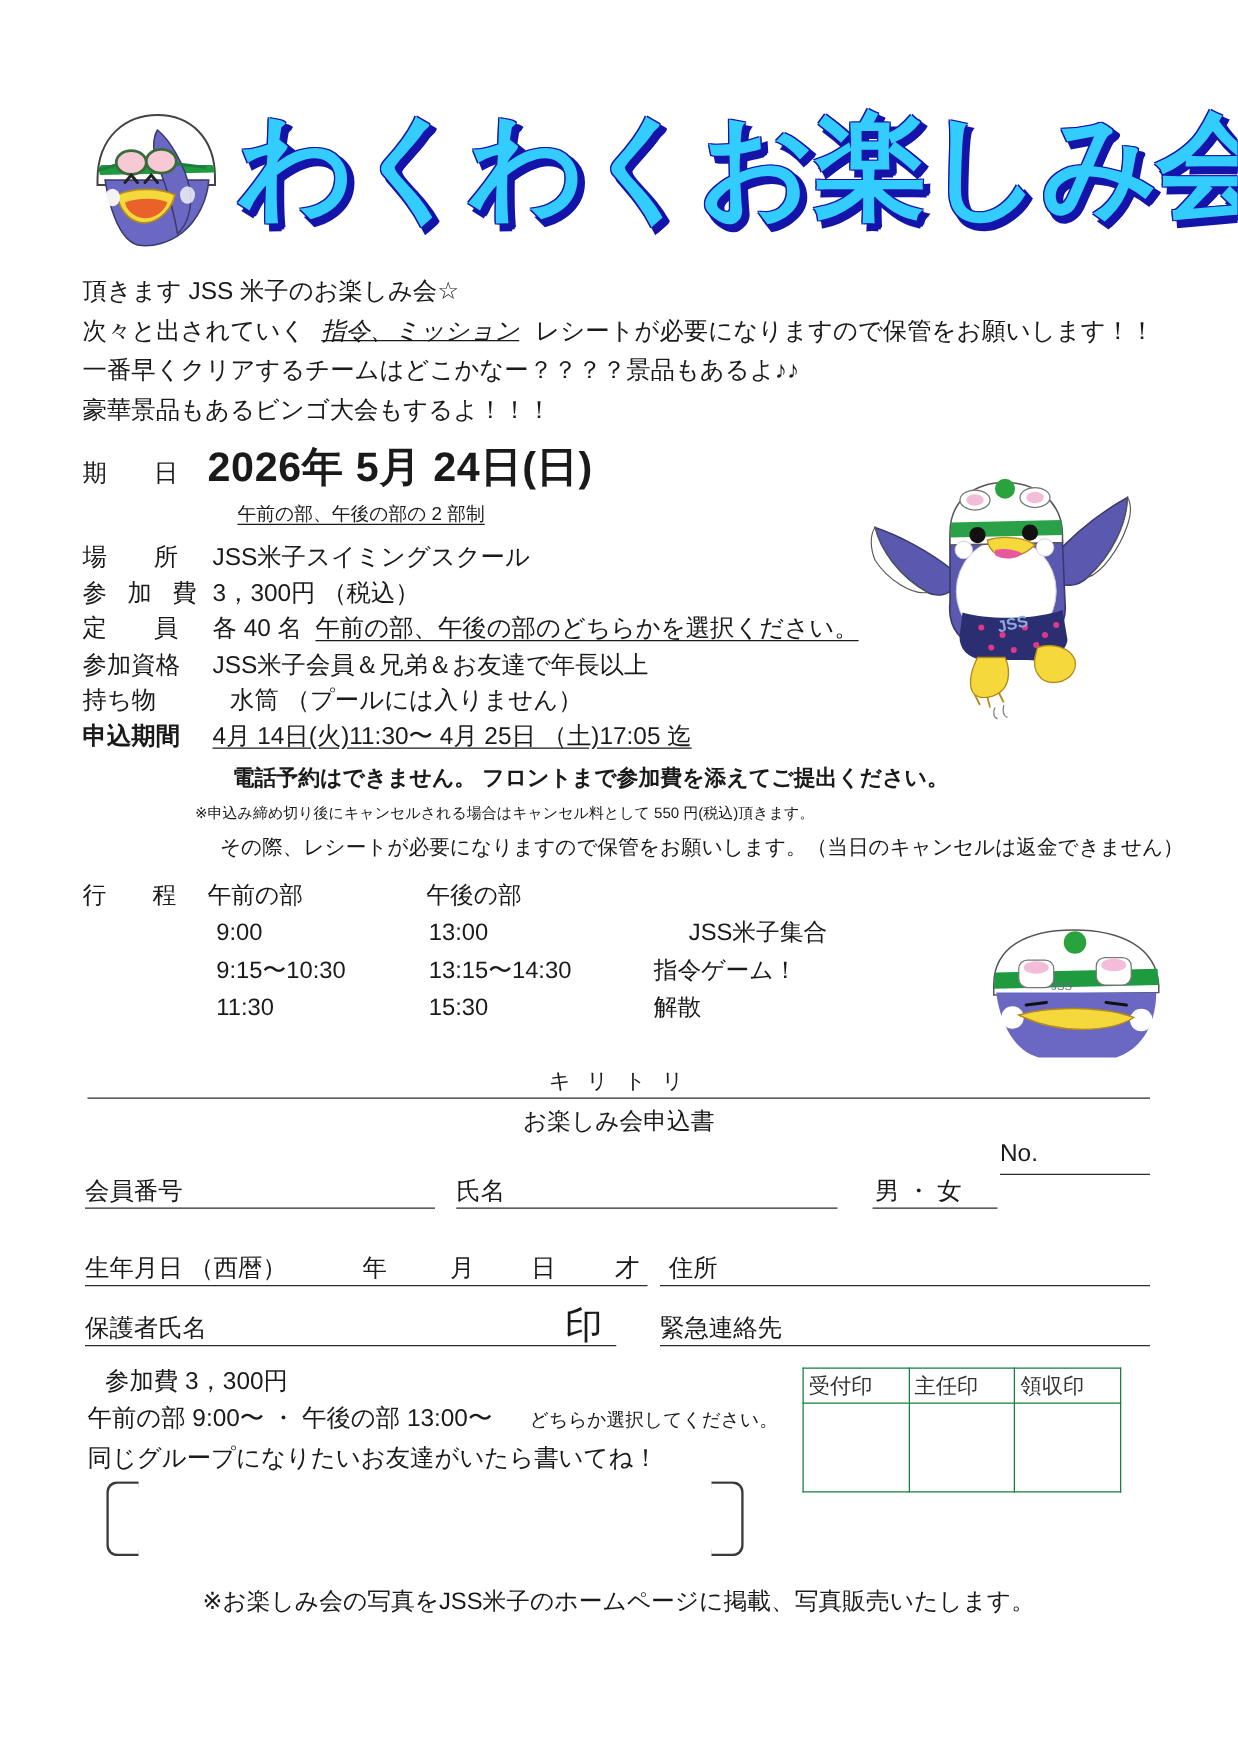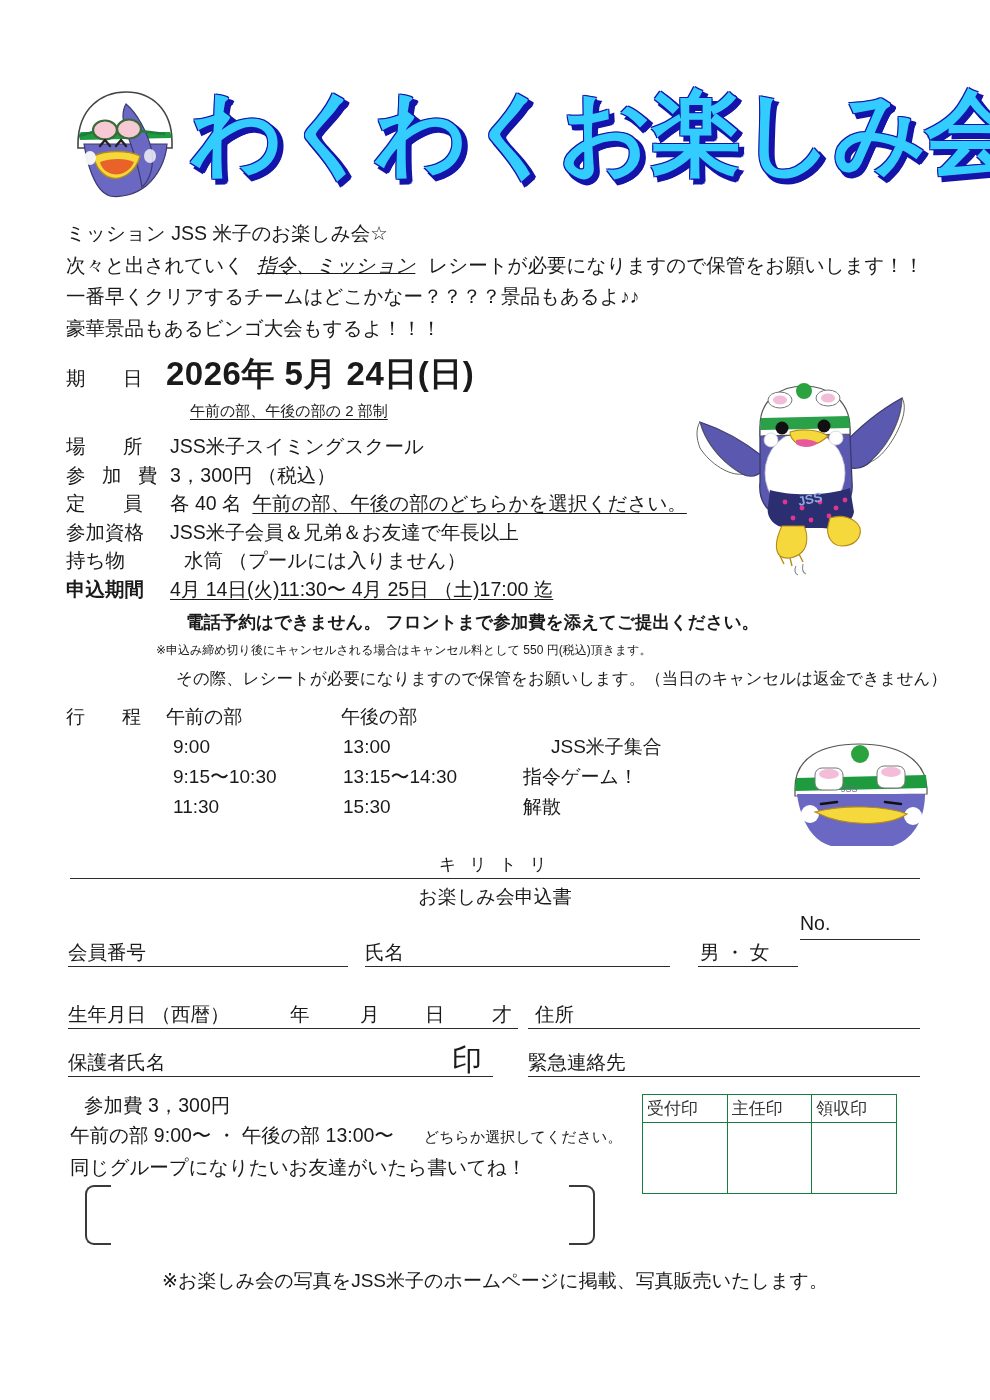--- a/index.html
+++ b/index.html
@@ -241,21 +241,21 @@
         <path d="M30 100 C36 110 56 114 72 106 L72 112 L30 112 Z" fill="#6b68c4" opacity="0.0"></path>
       </svg>
     </div>
 
     <div class="title-wrap">
       <div class="title-text">わくわくお楽しみ会</div>
     </div>
   </div>
 
   <div class="intro">
-    <div class="line">ミッション JSS 米子のお楽しみ会☆</div>
+    <div class="line">頂きます JSS 米子のお楽しみ会☆</div>
     <div class="line"><span>次々と出されていく</span>&nbsp; <span class="em-mission">指令、ミッション</span>&nbsp; <span>レシートが必要になりますので保管をお願いします！！</span></div>
     <div class="line">一番早くクリアするチームはどこかなー？？？？景品もあるよ♪♪</div>
     <div class="line">豪華景品もあるビンゴ大会もするよ！！！</div>
   </div>
 
   <div class="date-row">
     <span class="date-label">期　日</span><span class="date-value">2026年 5月 24日(日)</span>
   </div>
   <div class="two-part">午前の部、午後の部の 2 部制</div>
 
@@ -269,21 +269,21 @@
     <div class="drow">
       <span class="dlabel sp4">定　員</span><span class="dval indent">各 40 名</span>&nbsp;&nbsp;<span class="dval u">午前の部、午後の部のどちらかを選択ください。</span>
     </div>
     <div class="drow">
       <span class="dlabel">参加資格</span><span class="dval indent">JSS米子会員＆兄弟＆お友達で年長以上</span>
     </div>
     <div class="drow">
       <span class="dlabel">持ち物</span><span class="dval" style="padding-left:18px">水筒 （プールには入りません）</span>
     </div>
     <div class="drow b">
-      <span class="dlabel bold">申込期間</span><span class="dval u" style="font-weight:400;padding-left:4px">4月 14日(火)11:30〜 4月 25日 （土)17:00 迄</span>
+      <span class="dlabel bold">申込期間</span><span class="dval u" style="font-weight:400;padding-left:4px">4月 14日(火)11:30〜 4月 25日 （土)17:05 迄</span>
     </div>
   </div>
 
   <div class="notes">
     <div class="note-strong">電話予約はできません。 フロントまで参加費を添えてご提出ください。</div>
     <div class="note-1">※申込み締め切り後にキャンセルされる場合はキャンセル料として 550 円(税込)頂きます。</div>
     <div class="note-2">その際、レシートが必要になりますので保管をお願いします。（当日のキャンセルは返金できません）</div>
   </div>
 
   <div class="sched">

